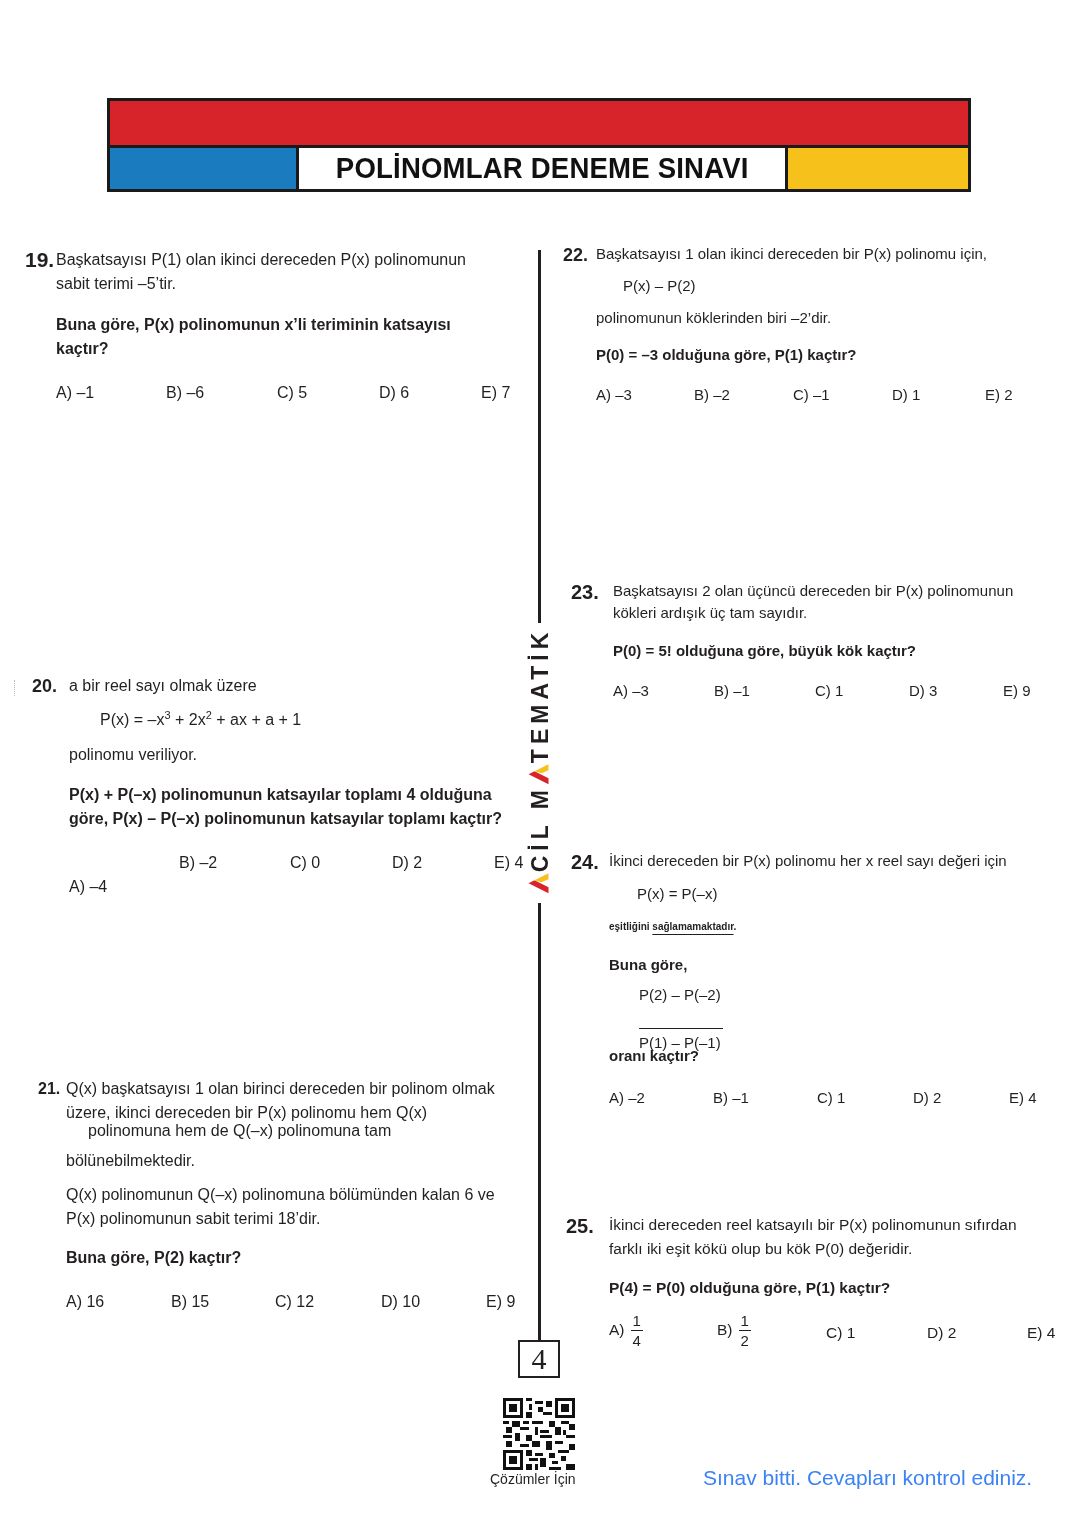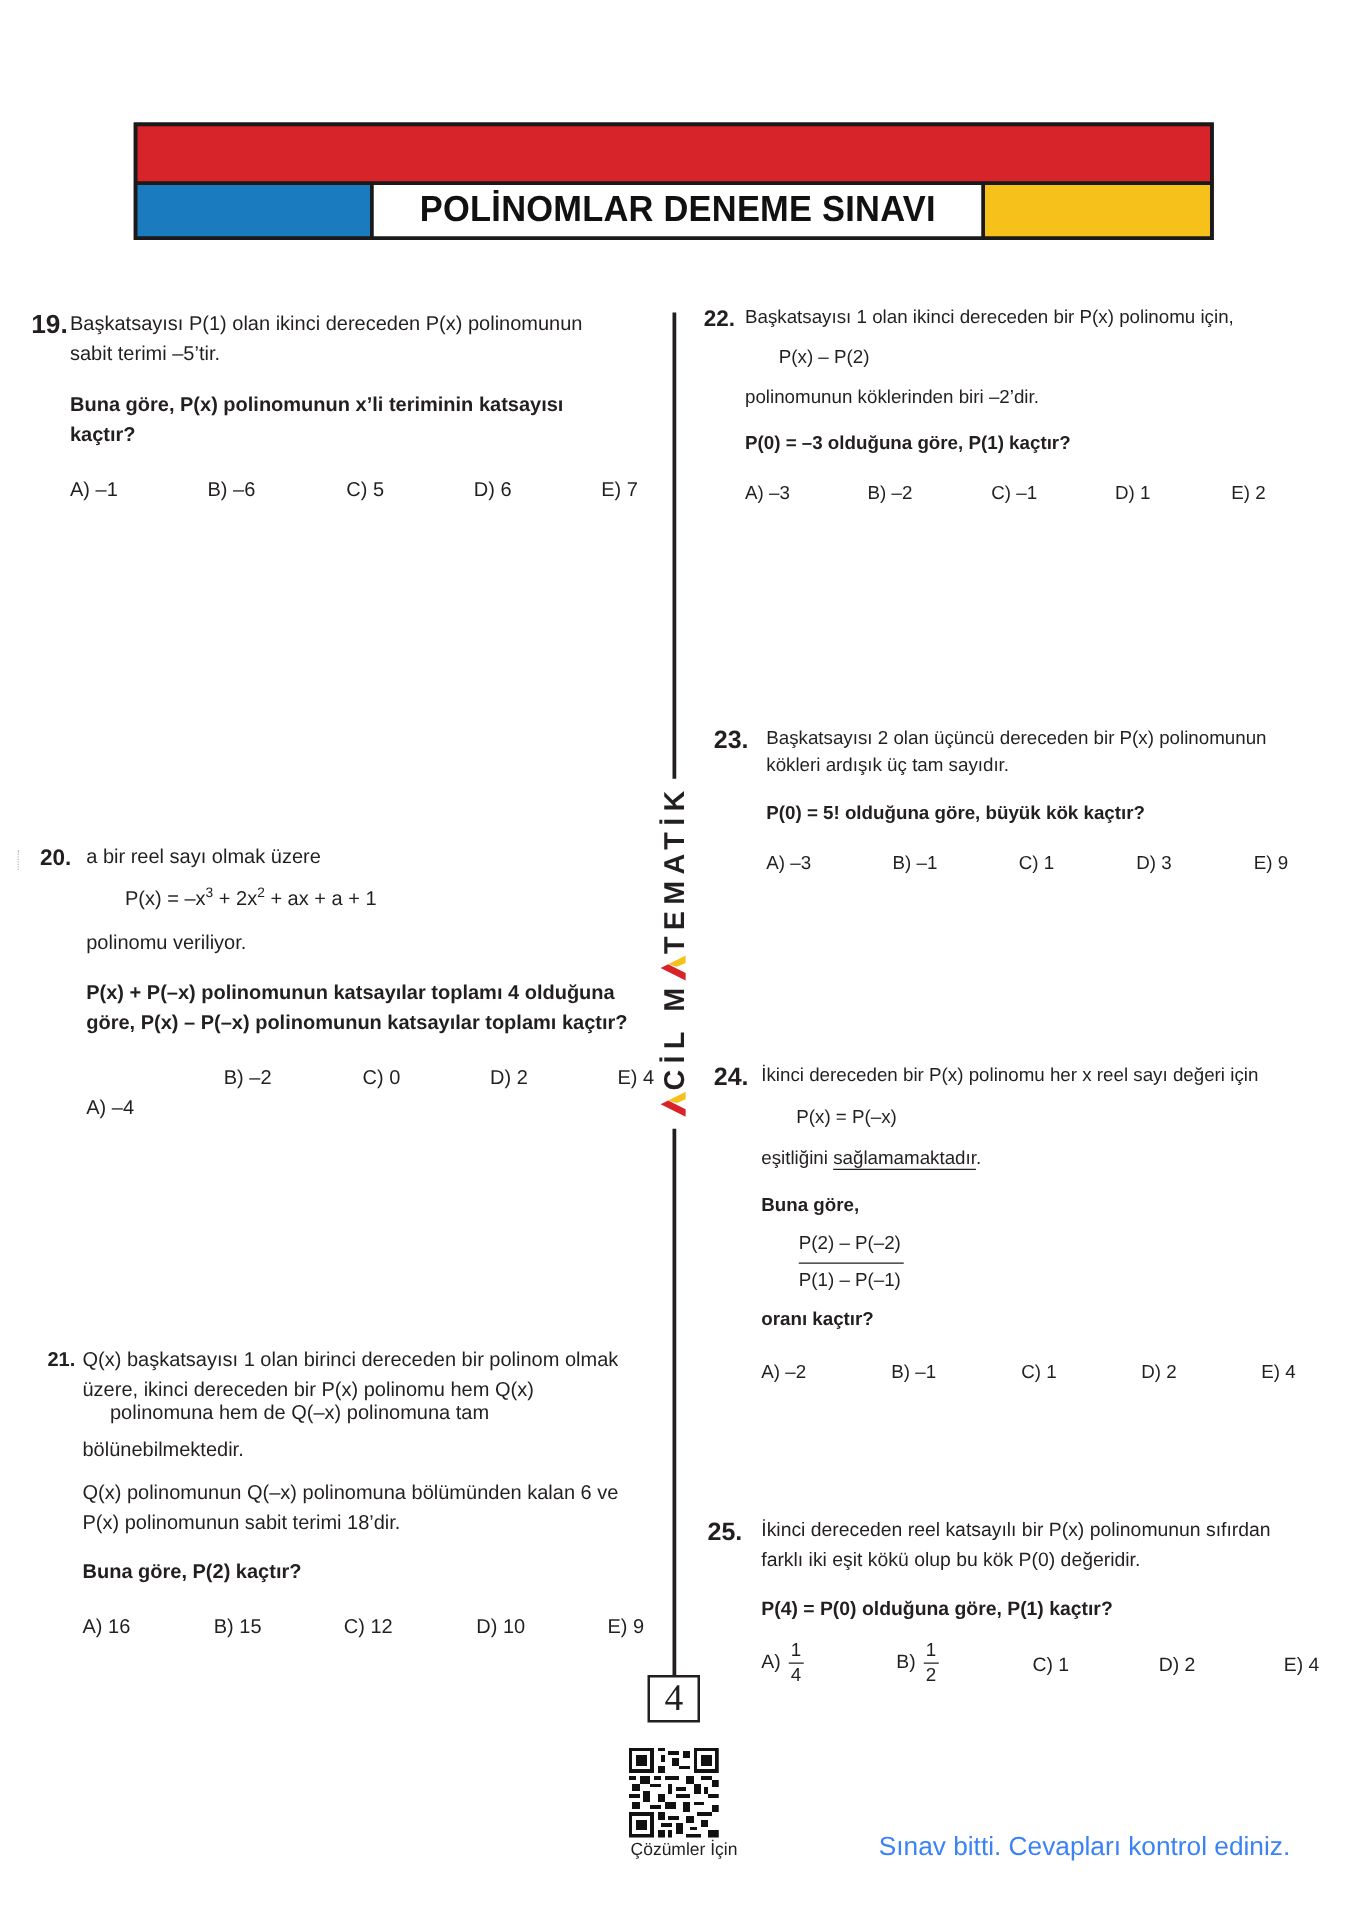--- a/index.html
+++ b/index.html
@@ -25,34 +25,34 @@
   .bold { font-weight: bold; }
   .opt { position: absolute; white-space: nowrap; }
   .ul { text-decoration: underline; text-underline-offset: 4px; }
   sup { font-size: 11px; line-height: 0; vertical-align: super; }
 
   .frac { display: inline-flex; flex-direction: column; align-items: center; vertical-align: middle; font-size: 15px; line-height: 17px; margin-left: 6px; }
   .frac .num { border-bottom: 1.3px solid #231f20; padding: 0 2px 1px; }
   .frac .den { padding-top: 1px; }
 
   .bigfrac { position: absolute; display: flex; flex-direction: column; align-items: flex-start; font-size: 16px; }
-  .bigfrac .num { border-bottom: 1.5px solid #231f20; padding: 0 2px 3px 0; }
+  .bigfrac .num { border-bottom: 1.5px solid #231f20; padding: 0 2px 21px 0; }
   .bigfrac .den { padding-top: 2px; }
 
   
   .divider { position: absolute; left: 538px; width: 3px; background: #231f20; }
   .logo { position: absolute; left: 523px; top: 636px; width: 34px; height: 250px; }
   .logo-text { position: absolute; left: 50%; top: 50%; transform: translate(-50%,-50%) rotate(-90deg);
     white-space: nowrap; font-weight: bold; font-size: 23px; letter-spacing: 5px; color: #231f20; }
   .logo-a { display: inline-block; position: relative; width: 22px; height: 22px; vertical-align: -2px; }
 
   .pagebox { position: absolute; left: 518px; top: 1340px; width: 42px; height: 38px; border: 2px solid #231f20; box-sizing: border-box;
     display: flex; align-items: center; justify-content: center; font-family: "Liberation Serif", "DejaVu Serif", serif; font-size: 30px; }
   .qr { position: absolute; left: 503px; top: 1398px; width: 72px; height: 72px; }
-  .qr-label { position: absolute; left: 490px; top: 1471px; width: 100px; text-align: right; font-size: 14px; color: #231f20; }
+  .qr-label { position: absolute; left: 490px; top: 1471px; width: 100px; text-align: left; font-size: 14px; color: #231f20; }
   .footer { position: absolute; left: 703px; top: 1466px; font-weight: normal; font-size: 21px; color: #3b82f6; white-space: nowrap; }
   .edge-mark { position: absolute; left: 14px; top: 680px; width: 2px; height: 16px; border-left: 1px dotted #bbb; }
 </style>
 </head>
 <body>
 
 <div class="abs header">
   <div class="hdr-red"></div>
   <div class="hdr-blue"></div>
   <div class="hdr-white">
@@ -111,21 +111,21 @@
   <span class="opt" style="left:179px; top:851px;">B) –2</span>
   <span class="opt" style="left:290px; top:851px;">C) 0</span>
   <span class="opt" style="left:392px; top:851px;">D) 2</span>
   <span class="opt" style="left:494px; top:851px;">E) 4</span>
 </div>
 
 <div class="q">
   <span class="qnum" style="left:571px; top:850px; font-size:20px;">24.</span>
   <span class="line" style="left:609px; top:849px; font-size:15px;">İkinci dereceden bir P(x) polinomu her x reel sayı değeri için</span>
   <span class="line" style="left:637px; top:882px; font-size:15px;">P(x) = P(–x)</span>
-  <span class="line" style="left:609px; top:915px; font-size:15px;"><span>eşitliğini </span><span class="ul">sağlamamaktadır</span><span>.</span></span>
+  <span class="line" style="left:609px; top:915px; font-size:10px;font-weight:bold;"><span>eşitliğini </span><span class="ul">sağlamamaktadır</span><span>.</span></span>
   <span class="line bold" style="left:609px; top:953px; font-size:15px;">Buna göre,</span>
   <div class="bigfrac" style="left:639px; top:983px; font-size:15px;">
     <span class="num">P(2) – P(–2)</span>
     <span class="den">P(1) – P(–1)</span>
   </div>
   <span class="line bold" style="left:609px; top:1044px; font-size:15px;">oranı kaçtır?</span>
   <span class="opt" style="left:609px; top:1086px; font-size:15px;">A) –2</span>
   <span class="opt" style="left:713px; top:1086px; font-size:15px;">B) –1</span>
   <span class="opt" style="left:817px; top:1086px; font-size:15px;">C) 1</span>
   <span class="opt" style="left:913px; top:1086px; font-size:15px;">D) 2</span>

